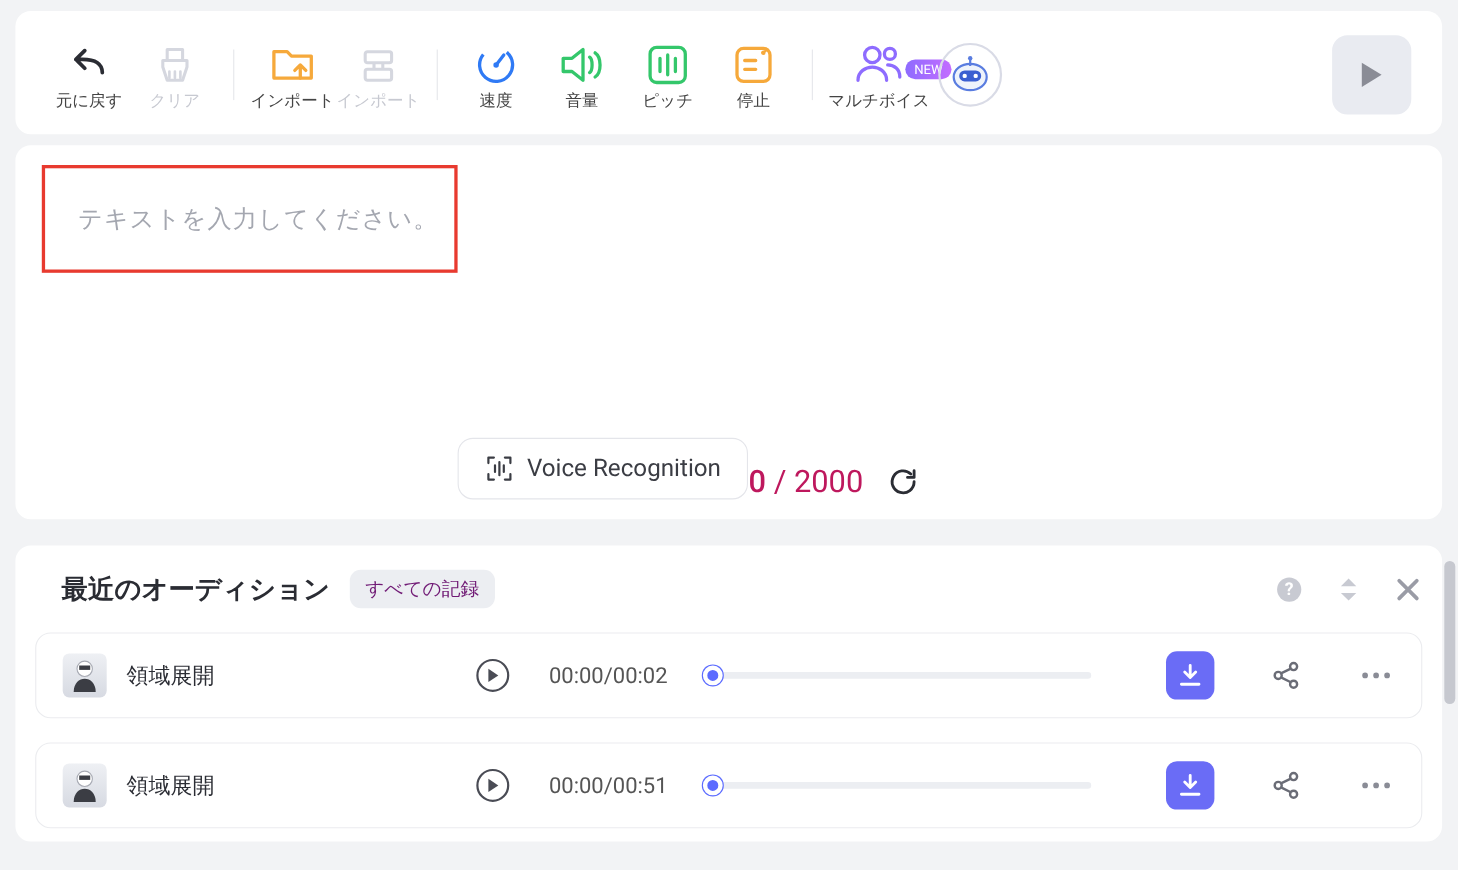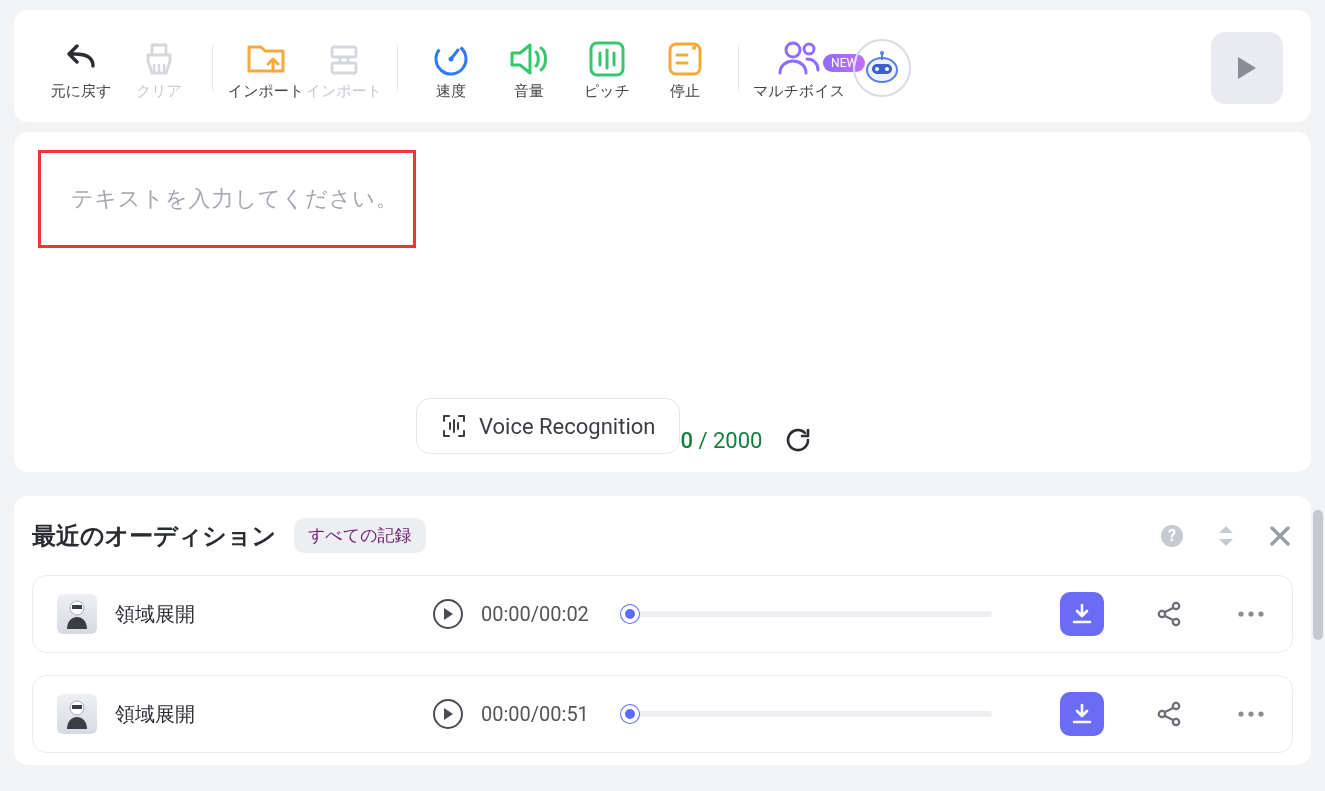--- a/index.html
+++ b/index.html
@@ -16,35 +16,35 @@
 .divider { width: 1px; height: 46px; background: #e5e6ea; margin: 0 14px; align-self: center; }
 .avatar-circle { width: 58px; height: 58px; border-radius: 50%; border: 2px solid #d9dbe6; display: flex; align-items: center; justify-content: center; margin-left: 8px; cursor: pointer; position: relative; }
 .play-btn { width: 72px; height: 72px; border-radius: 14px; background: #e9ebf1; display: flex; align-items: center; justify-content: center; margin-left: 28px; cursor: pointer; }
 .new-badge { position: absolute; top: -14px; right: -20px; background: linear-gradient(90deg,#8e6cff,#c36cff); color: #fff; font-size: 12px; font-weight: 400; padding: 2px 8px; border-radius: 10px; margin-top: 32px; }
 .multi-wrap { position: relative; }
 .editor { margin: 10px 14px 0 14px; padding: 14px 24px 18px 24px; position: relative; height: 340px; display: flex; flex-direction: row; }
 .highlight-box { border: 3px solid #e83a2f; width: 378px; height: 98px; display: flex; align-items: center; padding-left: 30px; margin-top: 4px; }
 .placeholder-text { color: #a4a7b0; font-size: 22px; letter-spacing: 1px; }
 .editor-footer { margin-top: auto; display: flex; align-items: flex-end; justify-content: space-between; }
 .voice-btn { display: flex; align-items: center; gap: 12px; border: 1px solid #e4e5ea; background: #fff; border-radius: 14px; padding: 14px 24px; font-size: 22px; font-weight: 400; color: #3b3d44; cursor: pointer; }
-.counter-row { display: flex; align-items: center; gap: 22px; color: #15803d; font-size: 22px; margin-right: 12px; }
+.counter-row { display: flex; align-items: center; gap: 22px; color: #be185d; font-size: 28px; margin-right: 12px; }
 .counter-row .num { font-weight: 500; }
 .refresh-ic { width: 28px; height: 28px; cursor: pointer; }
 .auditions { margin: 24px 14px 0 14px; padding: 22px 18px 12px 18px; }
-.aud-header { display: flex; align-items: center; gap: 18px; }
+.aud-header { display: flex; align-items: center; gap: 18px; margin-left: 24px; }
 .aud-title { font-size: 24px; font-weight: 700; color: #2a2c33; }
 .aud-chip { background: #eceef2; color: #701a75; font-size: 17px; padding: 6px 14px; border-radius: 10px; cursor: pointer; }
 .aud-header-icons { margin-left: auto; display: flex; align-items: center; gap: 28px; }
 .hdr-ic { width: 26px; height: 26px; color: #b9bbc4; cursor: pointer; display:flex; align-items:center; justify-content:center; }
 .aud-list { margin-top: 22px; display: flex; flex-direction: column; gap: 22px; }
 .aud-row { border: 1px solid #ebecef; border-radius: 14px; padding: 16px 24px; display: flex; align-items: center; gap: 18px; }
 .aud-thumb { width: 40px; height: 40px; border-radius: 6px; background: linear-gradient(180deg,#eef0f4,#d7dae2); display:flex; align-items:center; justify-content:center; }
 .aud-name { font-size: 20px; color: #2b2d34; flex: 0 0 260px; }
 .aud-play { width: 30px; height: 30px; border: 2px solid #4a4c55; border-radius: 50%; display:flex; align-items:center; justify-content:center; cursor:pointer; margin-left: 40px; }
-.aud-time { font-size: 20px; color: #555; }
+.aud-time { font-size: 20px; color: #555; margin-left: 18px; }
 .aud-progress { flex: 1; height: 6px; background: #eceef2; border-radius: 4px; margin-left: 18px; position: relative; }
 .aud-progress .knob { position: absolute; left: 0; top: 50%; transform: translate(-4px,-50%); width: 18px; height: 18px; border-radius: 50%; background: #5b6bff; border: 4px solid #fff; box-shadow: 0 0 0 1px #5b6bff; }
 .aud-dl { width: 44px; height: 44px; border-radius: 10px; background: #6a6cf6; color:#fff; display:flex; align-items:center; justify-content:center; cursor:pointer; margin-left: 50px; }
 .aud-share, .aud-more { width: 34px; height: 34px; color:#6a6c76; display:flex; align-items:center; justify-content:center; cursor:pointer; margin-left: 30px; }
 .right-scroll { position:absolute; right:2px; top:510px; width:10px; height:130px; background:#c6c8cf; border-radius:5px; }
 svg { display:block; }
 </style>
 </head>
 <body>
 <div class="page">

